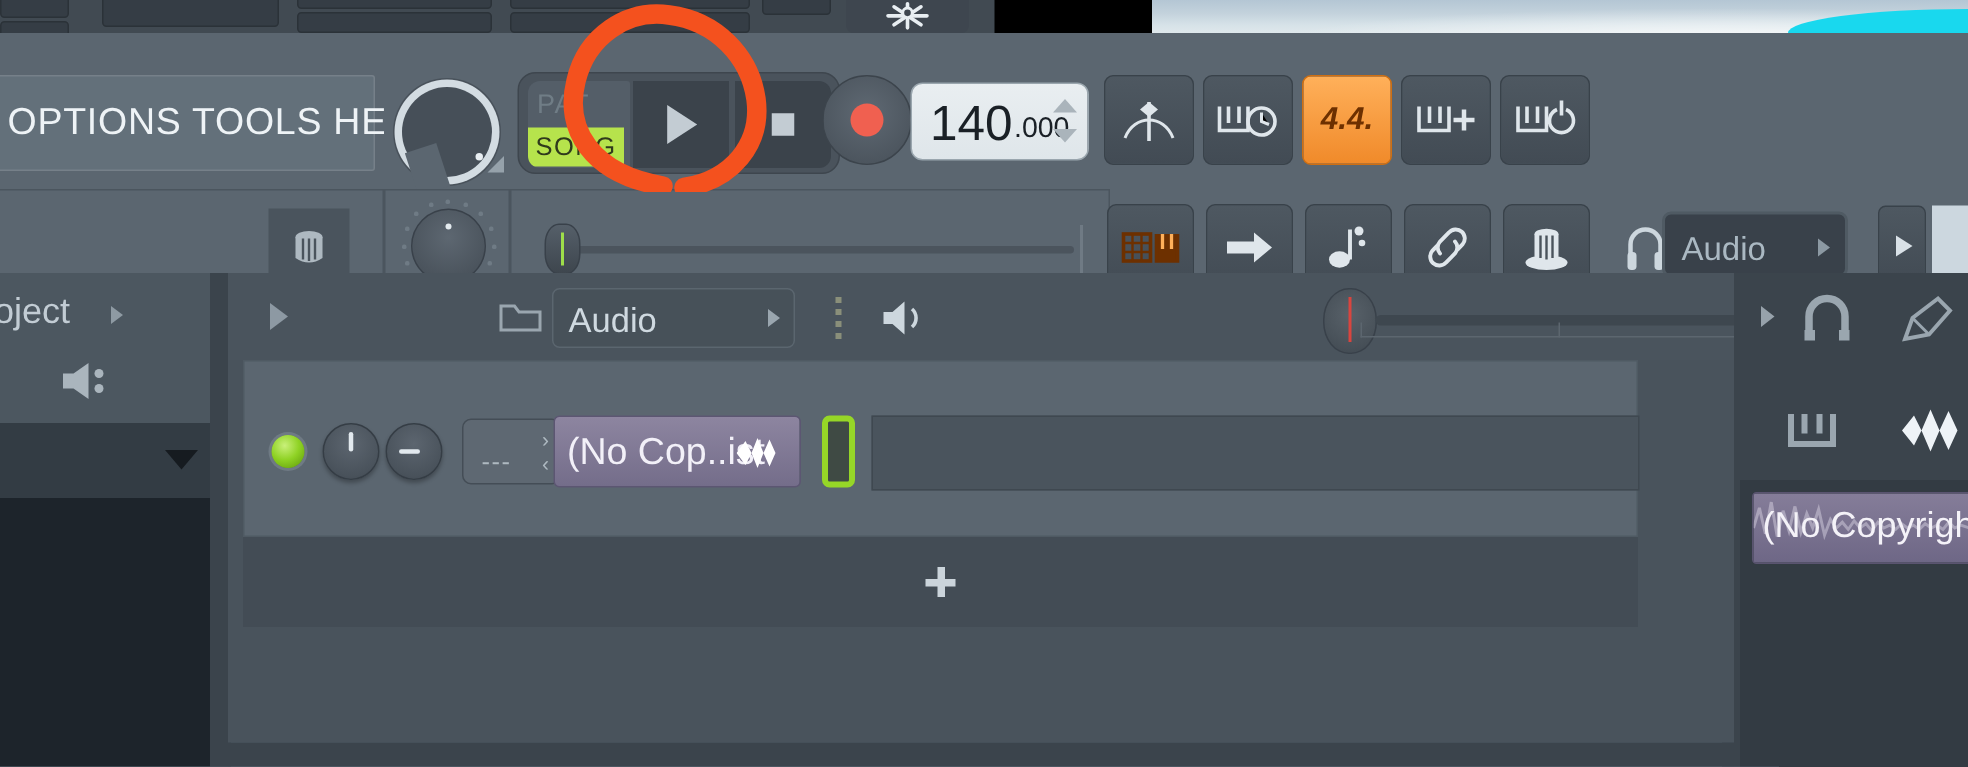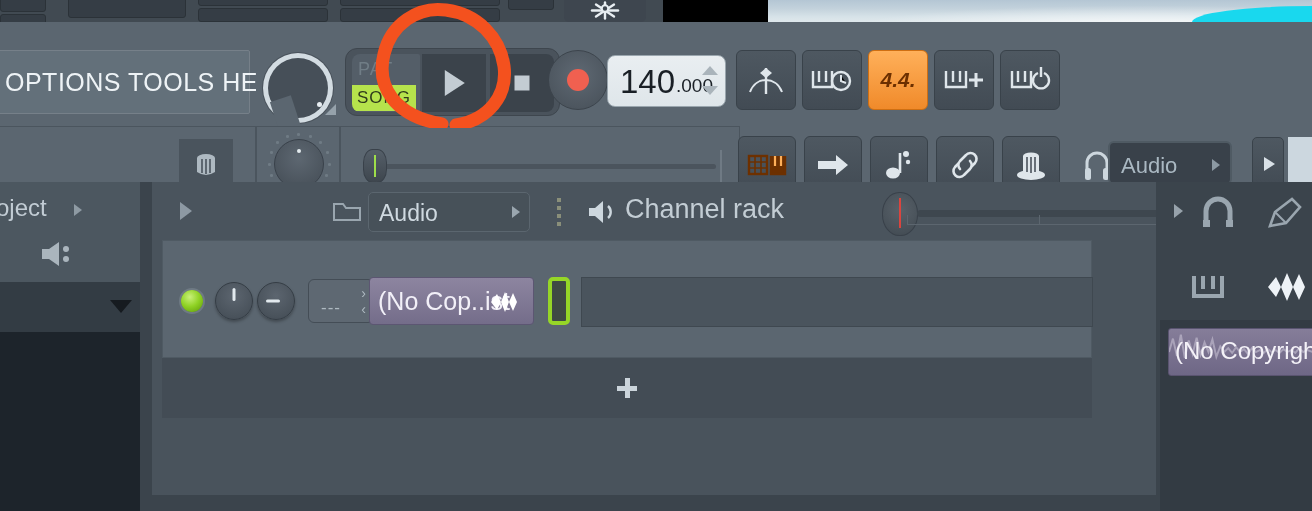--- a/index.html
+++ b/index.html
@@ -461,21 +461,20 @@
         <div class="dotcol">
           <i style="top:0;"></i>
             <i style="top:8px;"></i>
             <i style="top:16px;"></i>
             <i style="top:24px;"></i>
         </div>
         <svg class="spk2" width="30" height="28" viewBox="0 0 30 28">
           <path d="M2 10 L8 10 L16 3 L16 25 L8 18 L2 18 Z" fill="#cdd7de"></path>
           <path d="M21 8 A8 8 0 0 1 21 20" stroke="#cdd7de" stroke-width="2.4" fill="none"></path>
         </svg>
-        <div class="rack-name">Channel rack</div>
         <div class="swing-knob"></div>
         <div class="swing-track"></div>
         <div class="swing-sub">
           <i style="left:0;"></i>
             <i style="left:132px;"></i>
             <i style="left:264px;"></i>
         </div>
         <svg style="position:absolute;left:1050px;top:14px;" width="44" height="30" viewBox="0 0 44 30">
           <g fill="#b7c2ca">
             <rect x="0" y="20" width="4" height="6"></rect>

